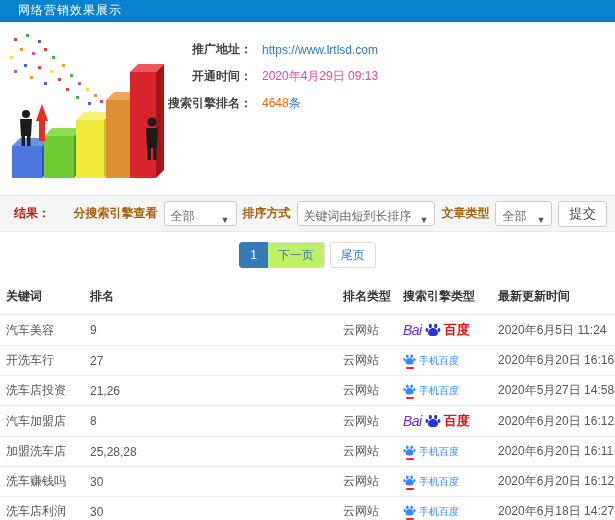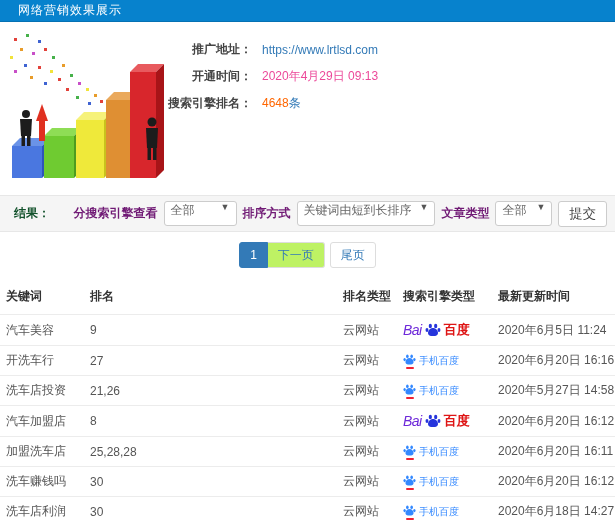--- a/index.html
+++ b/index.html
@@ -18,25 +18,25 @@
   .info-label { width:94px; text-align:right; color:#444; font-weight:bold; }
   .info-value { margin-left:10px; }
   .v-link { color:#337ab7; cursor:pointer; }
   .v-text { color:#ec4899; }
   .v-orange { color:#ff6600; }
   .v-suffix { color:#337ab7; }
 
   
   .filter-bar { height:37px; background:#f5f5f5; border-top:1px solid #e7e7e7; border-bottom:1px solid #e7e7e7;
                 display:flex; align-items:center; padding:0 8px 0 14px; }
-  .result-label { font-weight:bold; color:#14532d; }
+  .result-label { font-weight:bold; color:#b91c1c; }
   .filter-group { margin-left:auto; display:flex; align-items:center; gap:6px; }
-  .filter-label { font-weight:bold; color:#701a75; white-space:nowrap; }
+  .filter-label { font-weight:bold; color:#a16207; white-space:nowrap; }
   .select-box { background:#fff; border:1px solid #ccc; border-radius:3px; height:25px;
-                display:flex; align-items:flex-start; padding:0 6px; color:#666; cursor:pointer; white-space:nowrap; }
+                display:flex; align-items:flex-end; padding:0 6px; color:#666; cursor:pointer; white-space:nowrap; }
   .select-box .caret { margin-left:8px; font-size:9px; color:#555; }
   .submit-btn { background:#fff; border:1px solid #ccc; border-radius:3px; height:26px; padding:0 10px;
                 color:#444; cursor:pointer; white-space:nowrap; }
 
   
   .pagination-wrap { height:46px; display:flex; align-items:center; justify-content:center; }
   .page-btn { height:26px; min-width:26px; display:inline-flex; align-items:center; justify-content:center;
               padding:0 10px; font-size:12px; border:1px solid #ddd; background:#fff; color:#337ab7; cursor:pointer; }
   .page-btn.active { background:#337ab7; border-color:#337ab7; color:#fff; border-radius:3px 0 0 3px; }
   .page-btn.next { border-left:none; background:#bef264; border-radius:0 3px 3px 0; }

